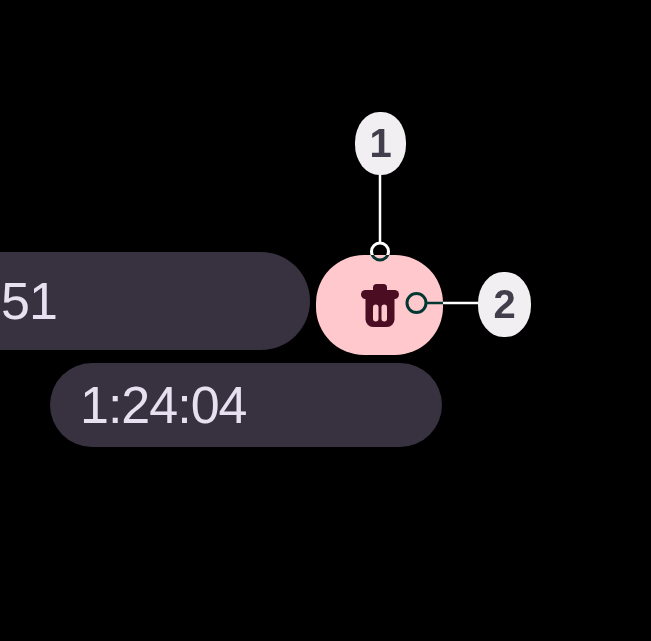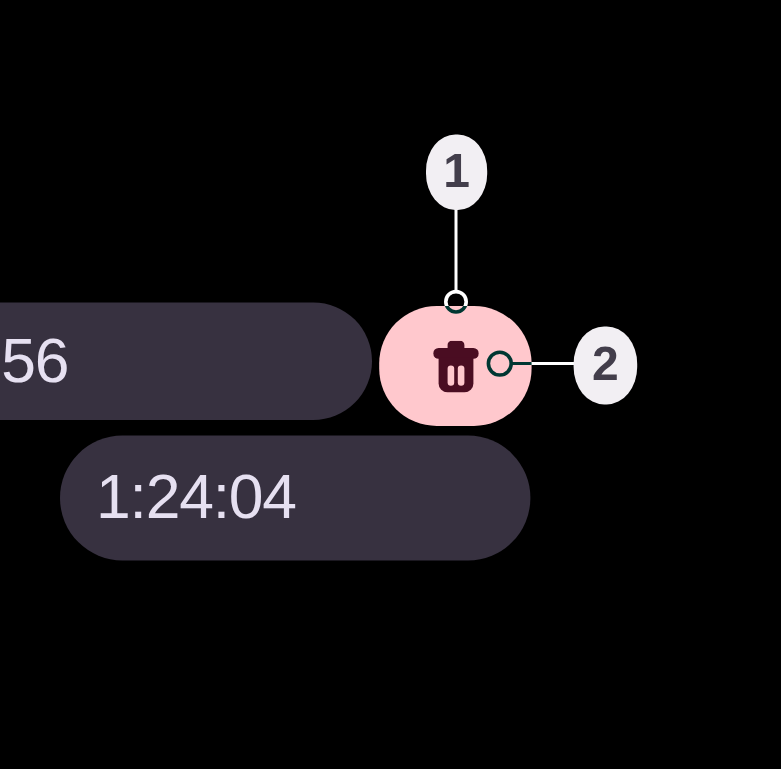--- a/index.html
+++ b/index.html
@@ -33,21 +33,21 @@
     width: 400px;
     height: 98px;
     border-radius: 49px;
     padding-left: 91px;
     box-sizing: border-box;
   }
   #elapsed-pill {
     left: 50px;
     top: 363px;
     width: 392px;
-    height: 104px;
+    height: 84px;
     border-radius: 52px;
     padding-left: 30px;
     box-sizing: border-box;
   }
 
   
   #delete-btn {
     position: absolute;
     left: 316px;
     top: 255px;
@@ -98,21 +98,21 @@
     width: 53px;
     height: 65px;
   }
 </style>
 </head>
 <body>
 
 <div id="screen">
 
   <div id="lap-pill" class="time-pill">
-    <span>56</span>
+    <span>51</span>
   </div>
 
   <button id="delete-btn">
     <span style="display:flex;">
       <svg width="38" height="43" viewBox="0 0 38 43" xmlns="http://www.w3.org/2000/svg">
         <g fill="#4A0D22">
           <rect x="12" y="0" width="14" height="9" rx="3.5"></rect>
           <rect x="0" y="6" width="38" height="9" rx="4.5"></rect>
           <path d="M4.5 14 H33.5 V35.5 A7.5 7.5 0 0 1 26 43 H12 A7.5 7.5 0 0 1 4.5 35.5 Z"></path>
         </g>

